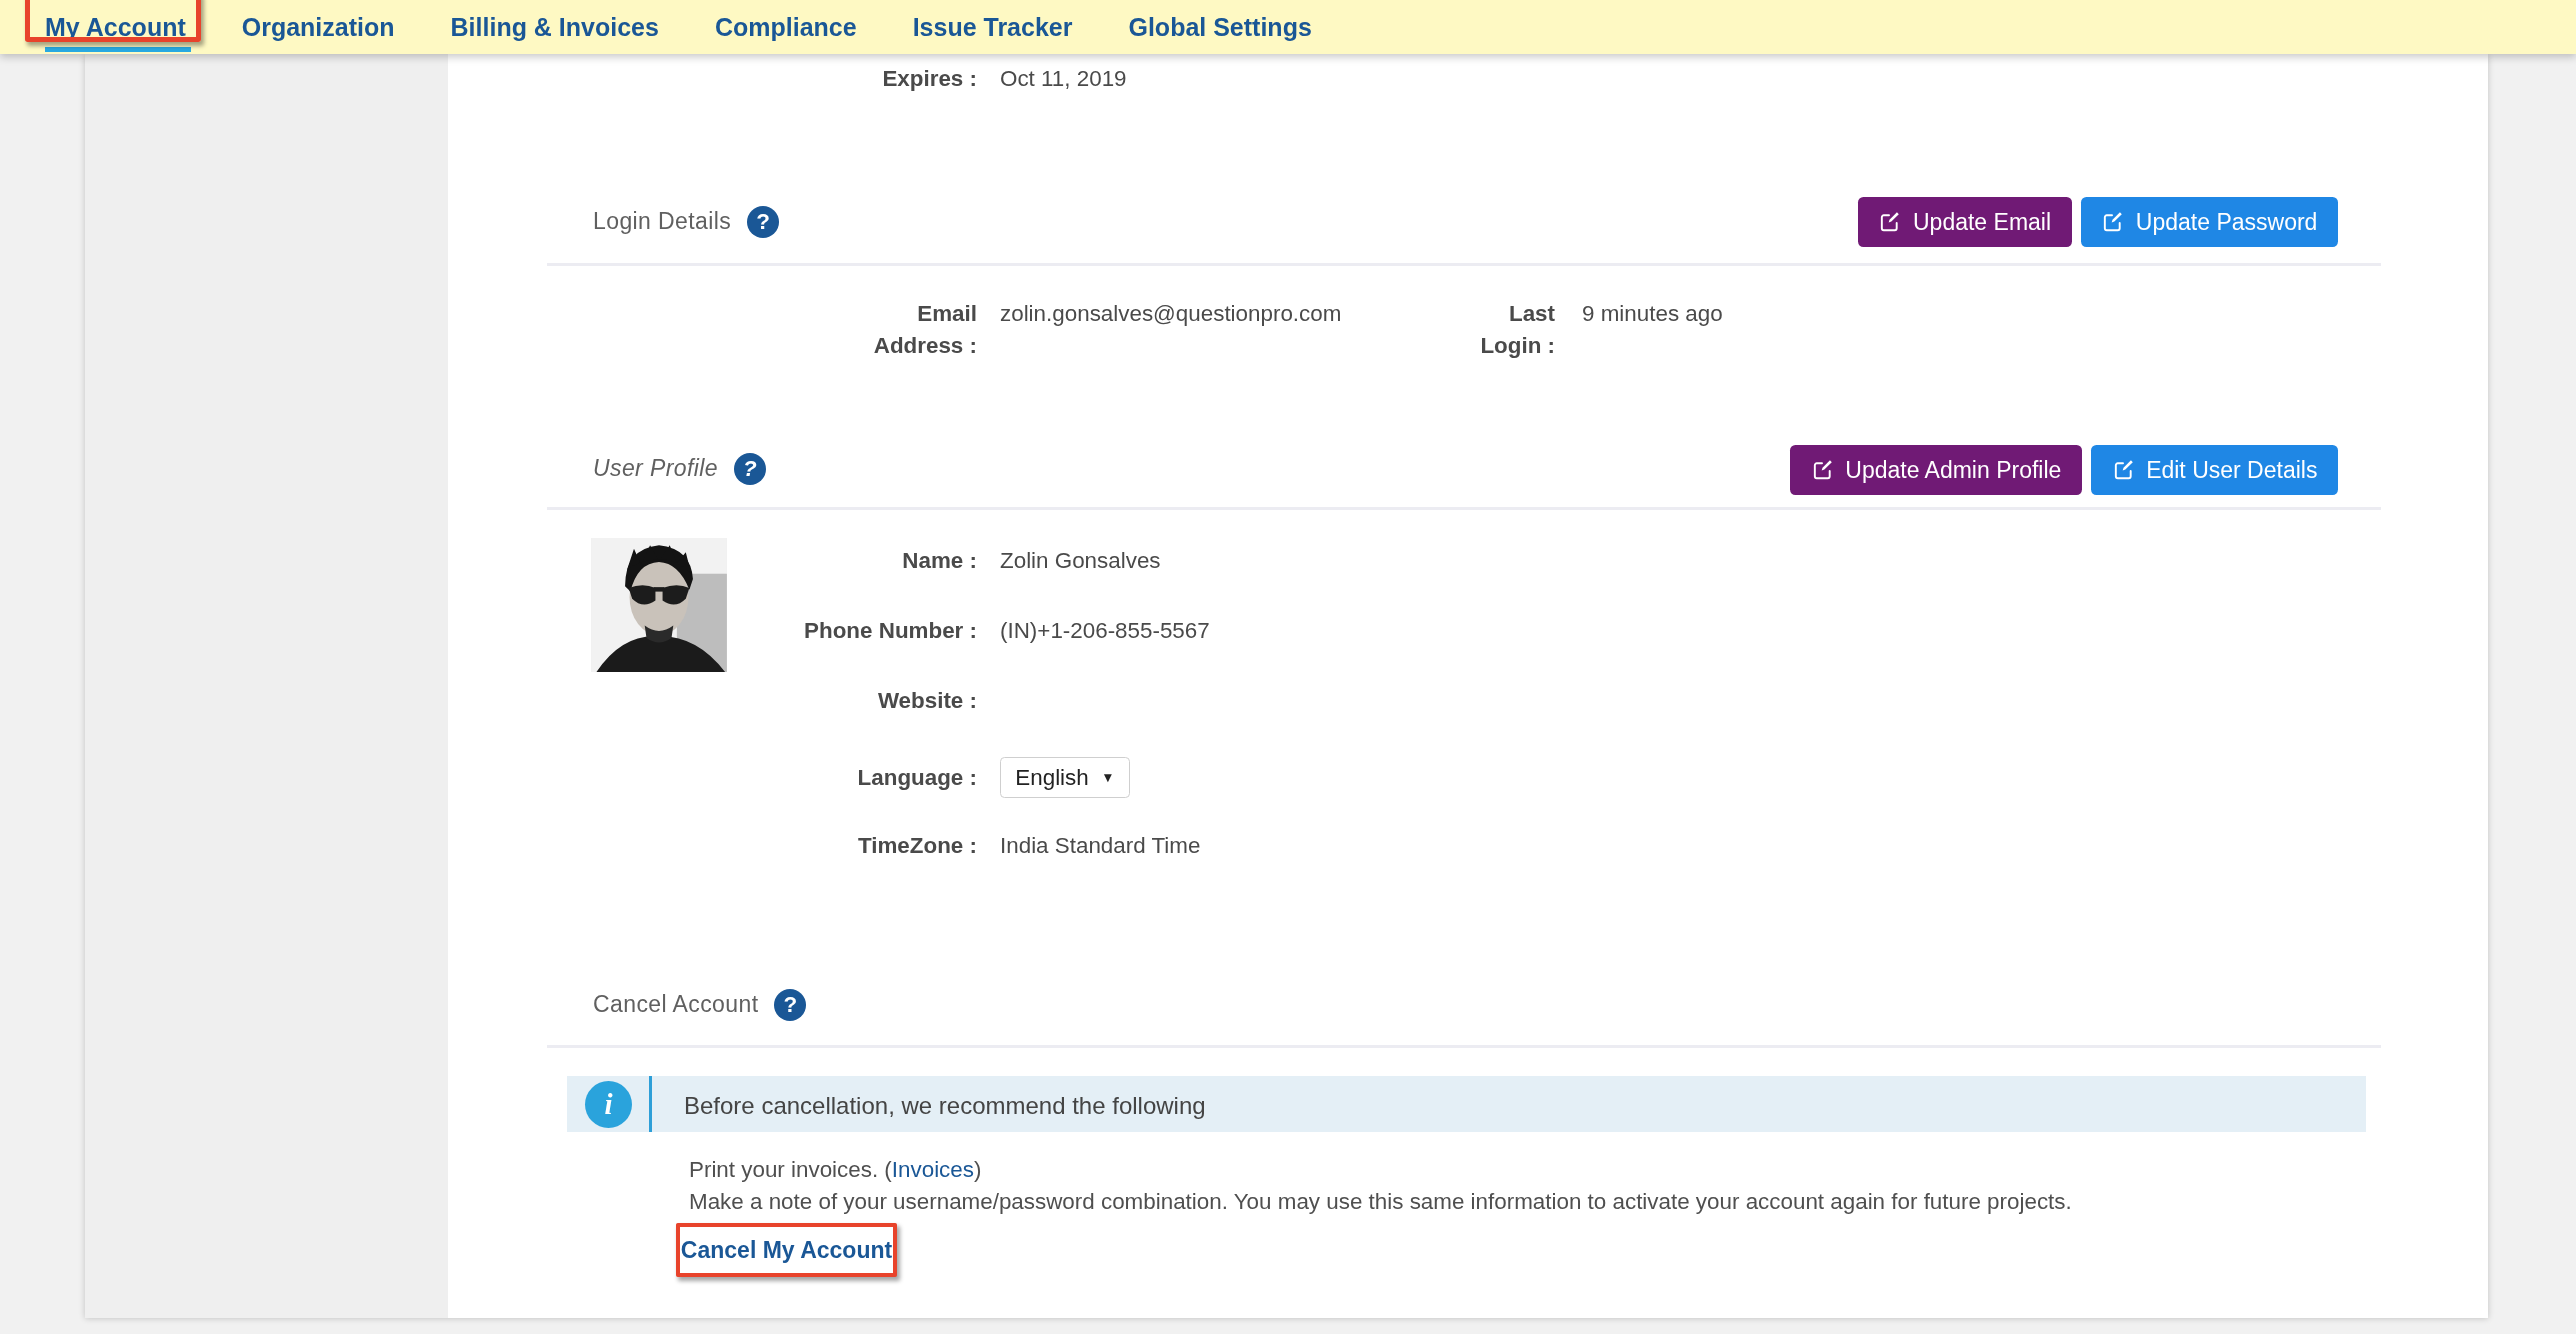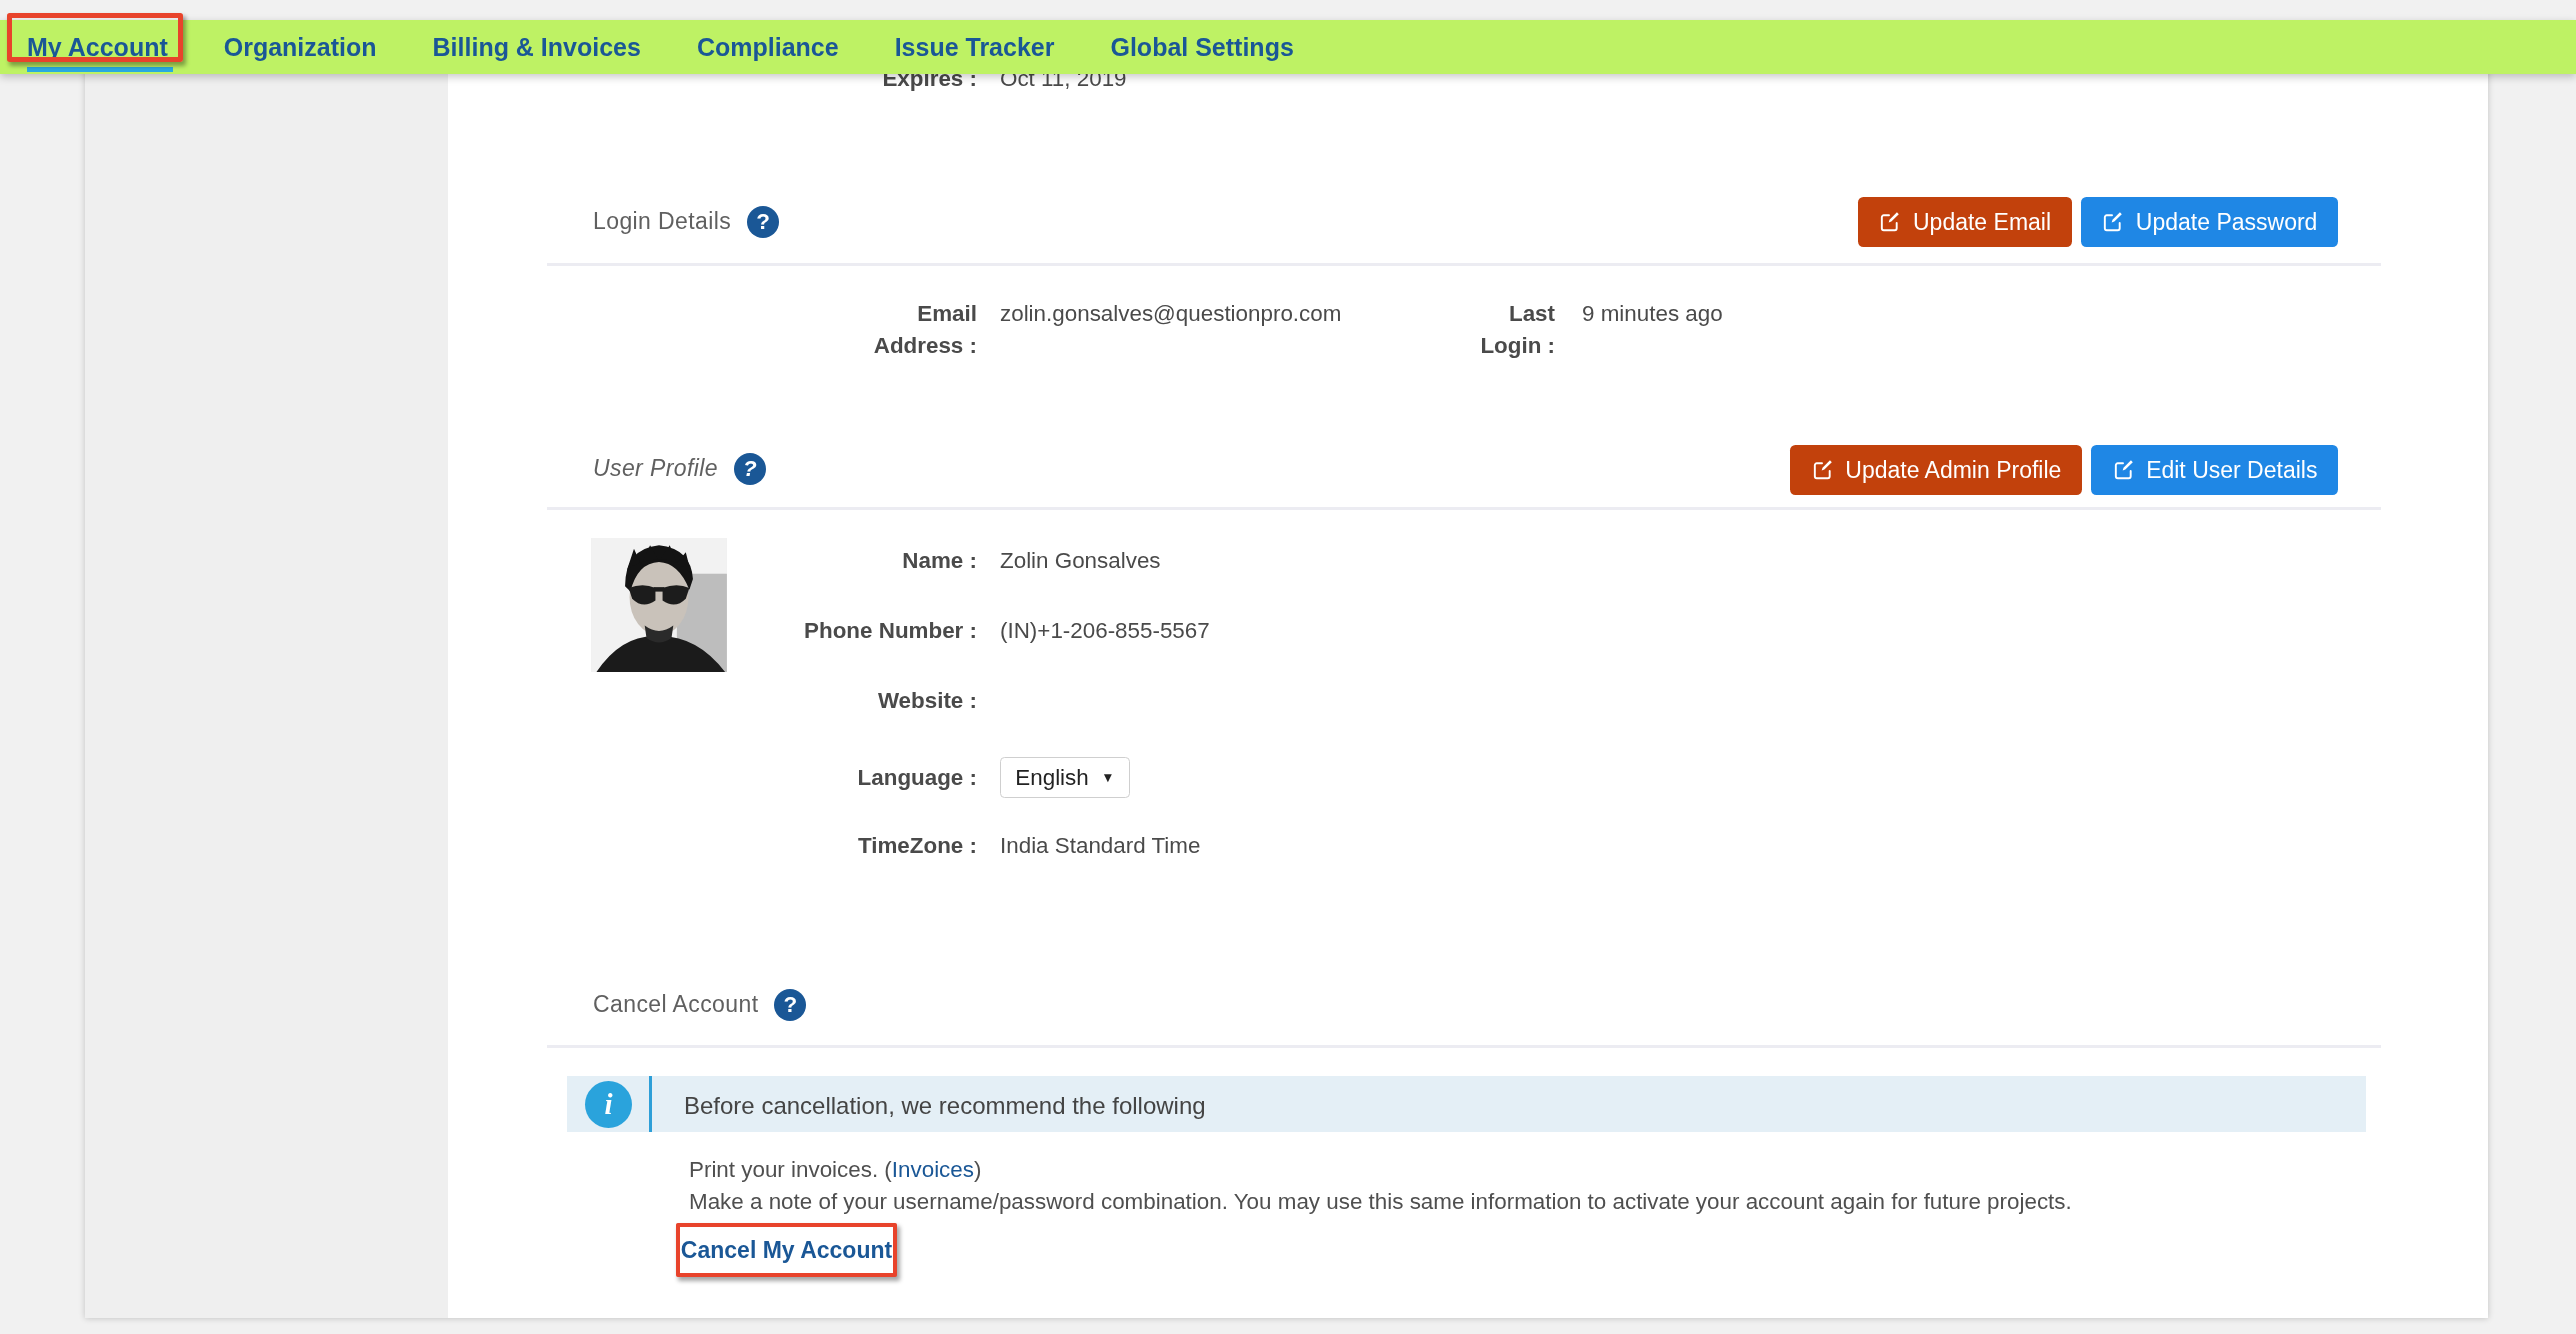--- a/index.html
+++ b/index.html
@@ -8,26 +8,25 @@
     background:#f1f1f1;
     font-family:"Liberation Sans", sans-serif;
     color:#4a4a4a;
     overflow:hidden;
     position:relative;
   }
 
   
   .topnav {
     position:absolute; left:0; top:0; width:2576px; height:54px;
-    background:#bef264;
+    background:#fef9c3;
     box-shadow:0 2.7px 8px rgba(0,0,0,0.22);
     display:flex; align-items:center; gap:56px;
-    padding-left:27px;
+    padding-left:45px;
     z-index:20;
-    margin-top:20px;
   }
   .nav-item {
     font-size:25px; color:#1a5796; font-weight:bold;
     position:relative; white-space:nowrap; cursor:pointer;
   }
   .tab-underline {
     position:absolute; left:0px; right:-5.4px; bottom:-10px; height:4.5px;
     background:#29a9e1;
   }
   .annot-box {
@@ -64,21 +63,21 @@
   }
   .divider { position:absolute; left:0; width:100%; height:2.7px; background:#ececf2; }
 
   .btn-row { position:absolute; right:43px; display:flex; gap:9px; }
   .btn {
     height:50px; display:inline-flex; align-items:center; gap:11.6px;
     padding:0 20.6px; border:none; border-radius:5.4px;
     color:#fff; font-size:23px; font-family:"Liberation Sans",sans-serif;
     cursor:pointer; white-space:nowrap;
   }
-  .btn-gray { background:#c2410c; }
+  .btn-gray { background:#701a75; }
   .btn-blue { background:#1f87e5; }
   .btn svg { display:block; }
 
   .field-row { position:absolute; display:flex; line-height:32px; font-size:22.4px; }
   .f-label { width:430px; text-align:right; font-weight:bold; color:#4a4a4a; white-space:pre-line; }
   .f-value { margin-left:23px; color:#4a4a4a; white-space:nowrap; }
 
   .link { color:#1a5796; cursor:pointer; }
 
   

